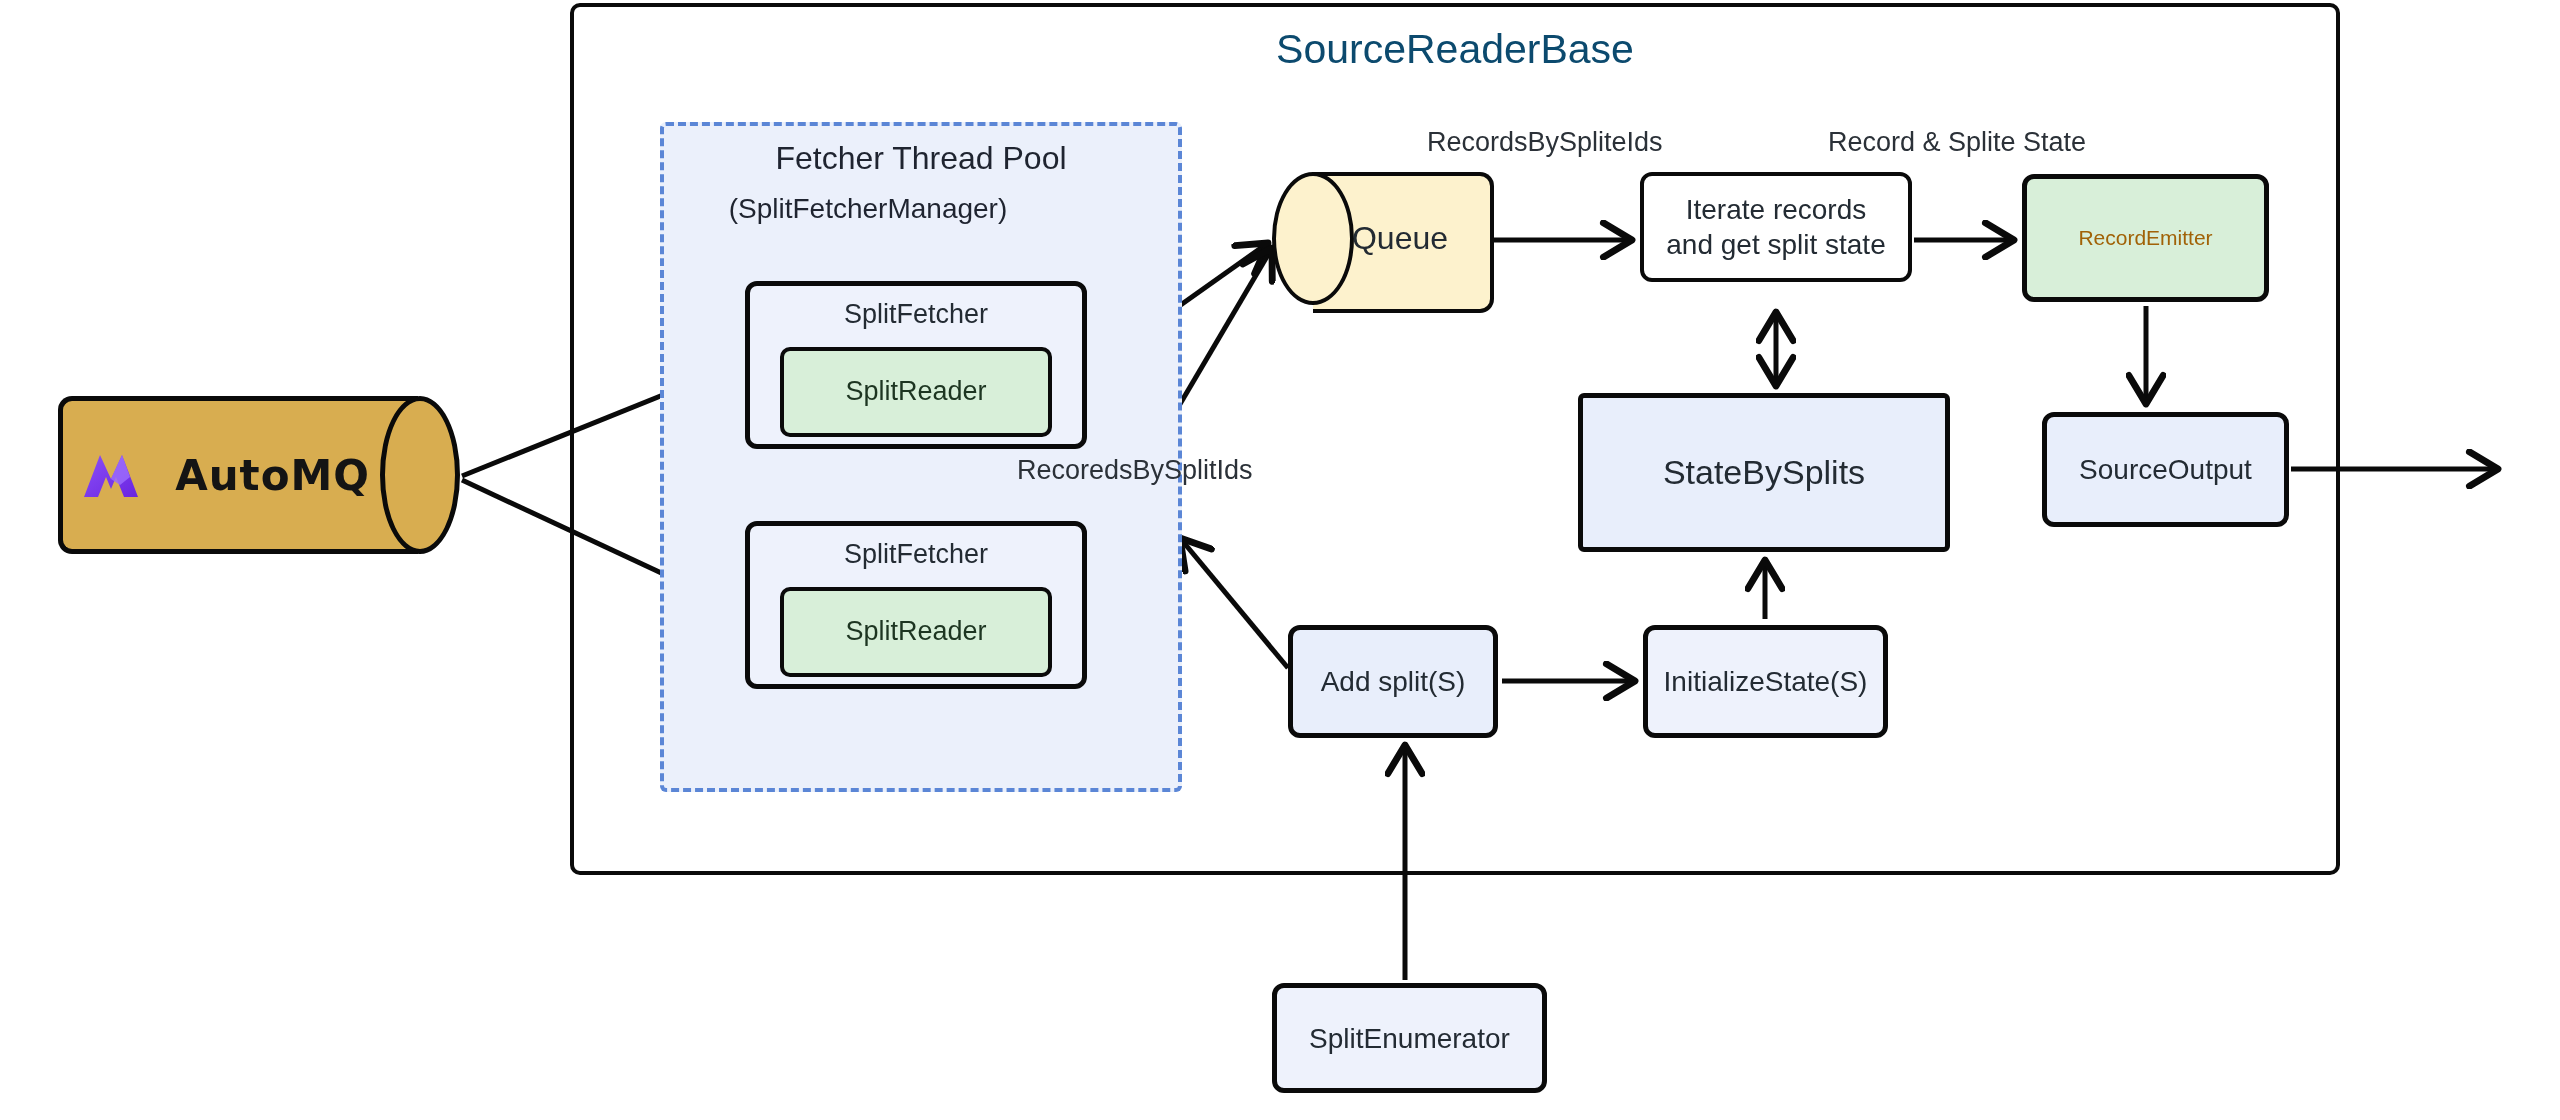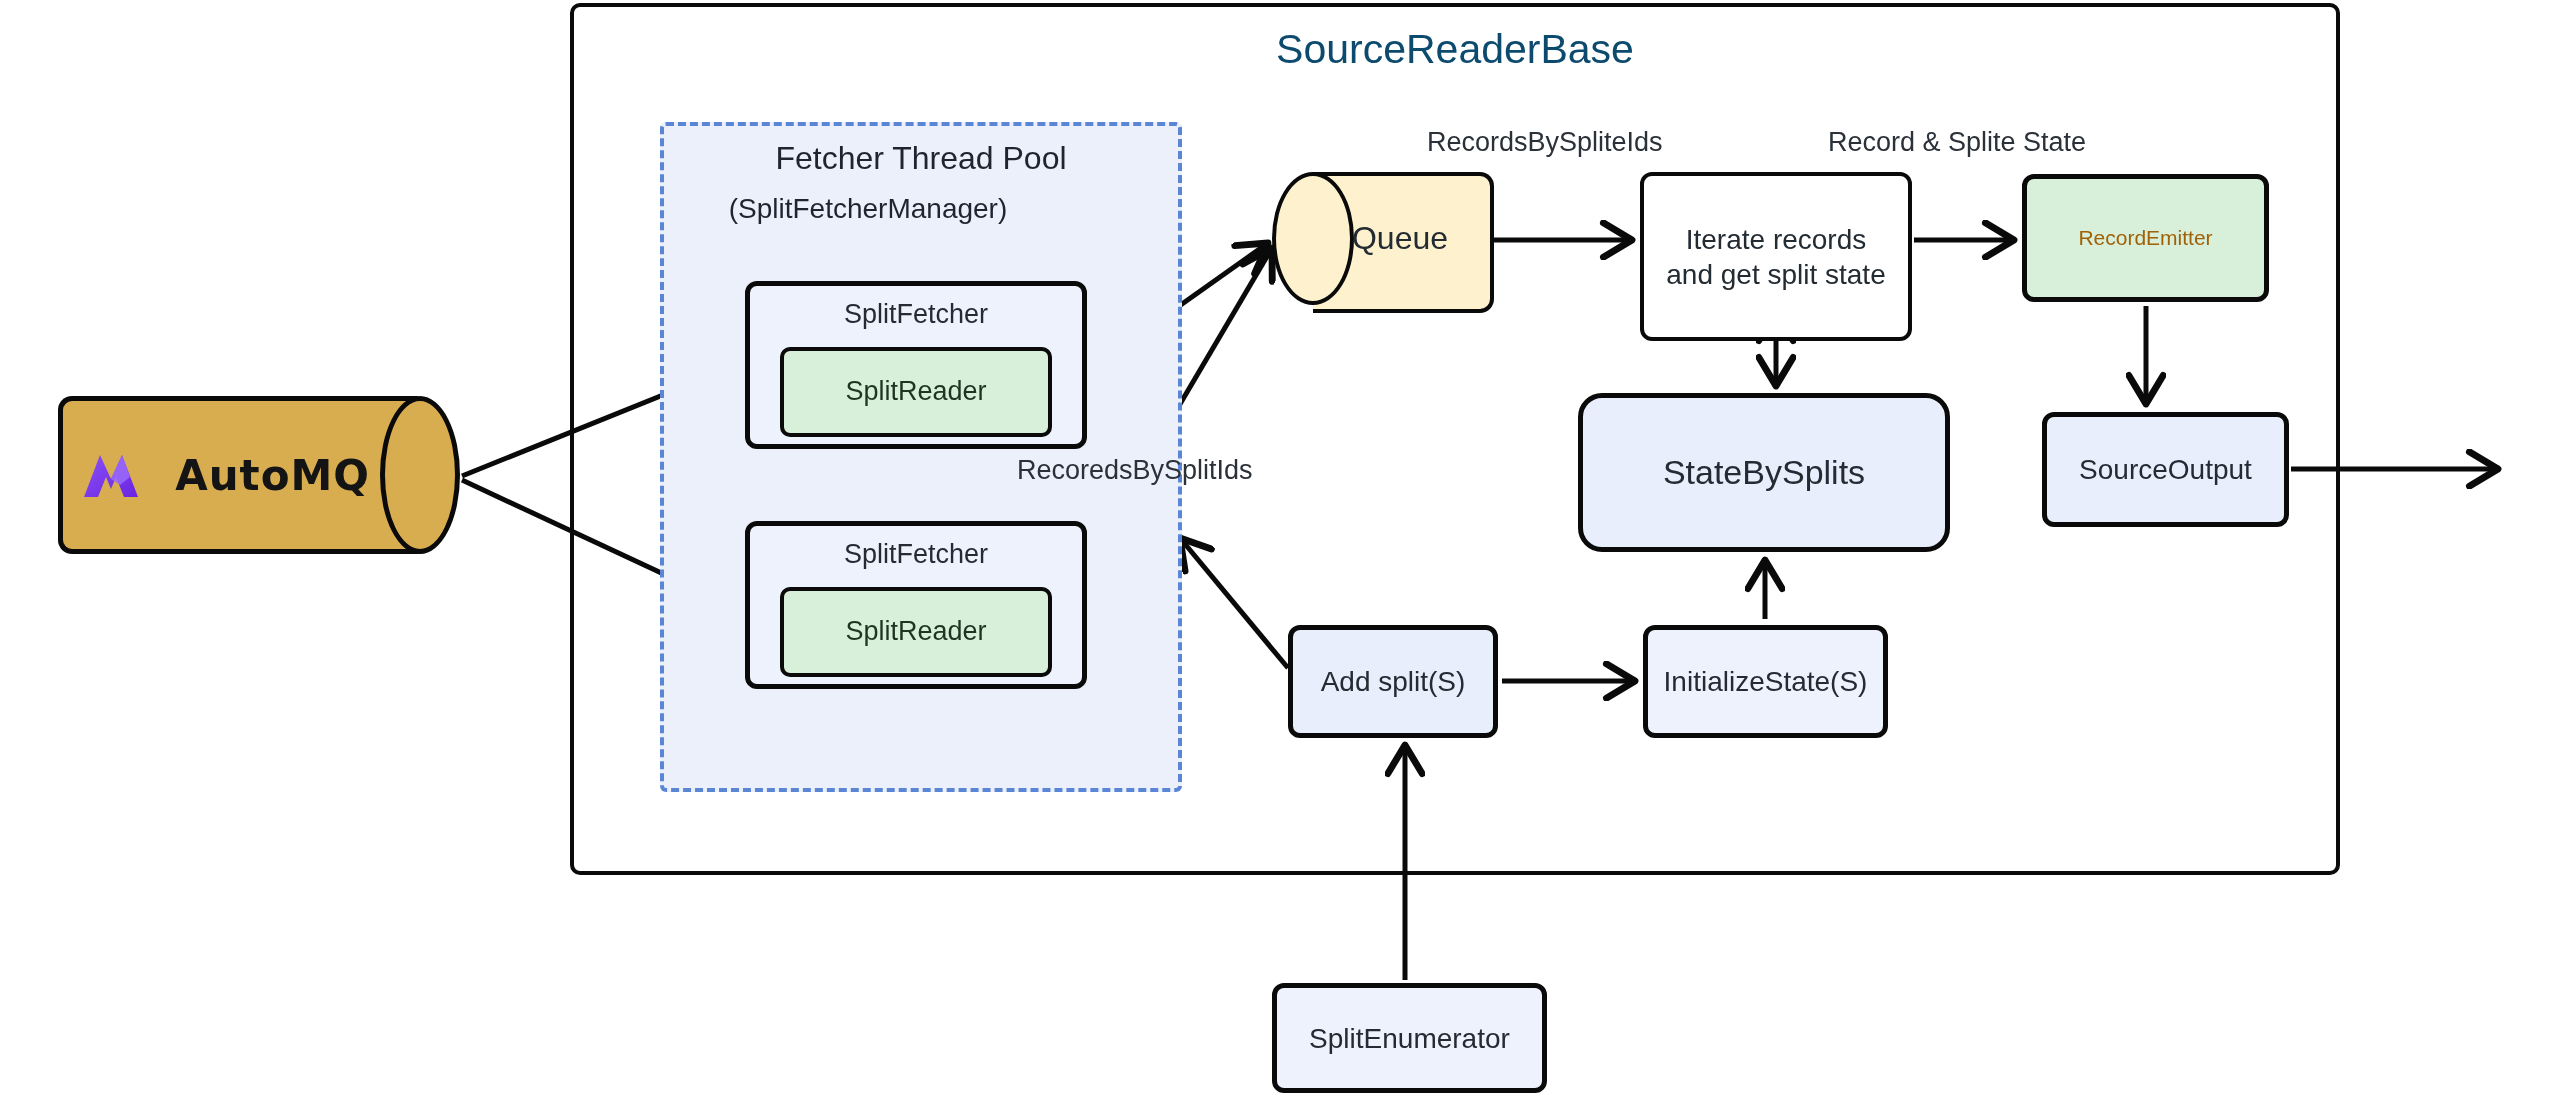--- a/index.html
+++ b/index.html
@@ -182,21 +182,21 @@
     letter-spacing: 1px;
     color: #141414;
     font-family: "DejaVu Sans", sans-serif;
   }
 
   
   #iterate-records {
     left: 1640px;
     top: 172px;
     width: 272px;
-    height: 169px;
+    height: 110px;
     border: 4px solid #0a0a0a;
     border-radius: 12px;
     background: #ffffff;
     font-size: 28px;
   }
   #record-emitter {
     left: 2022px;
     top: 174px;
     width: 247px;
     height: 128px;
@@ -205,21 +205,21 @@
     background: #d8efd9;
     font-size: 21px;
     color: #a16207;
   }
   #state-by-splits {
     left: 1578px;
     top: 393px;
     width: 372px;
     height: 159px;
     border: 5px solid #0a0a0a;
-    border-radius: 24px;
+    border-radius: 6px;
     background: #e8eefb;
     font-size: 34px;
   }
   #source-output {
     left: 2042px;
     top: 412px;
     width: 247px;
     height: 115px;
     border: 5px solid #0a0a0a;
     border-radius: 12px;

